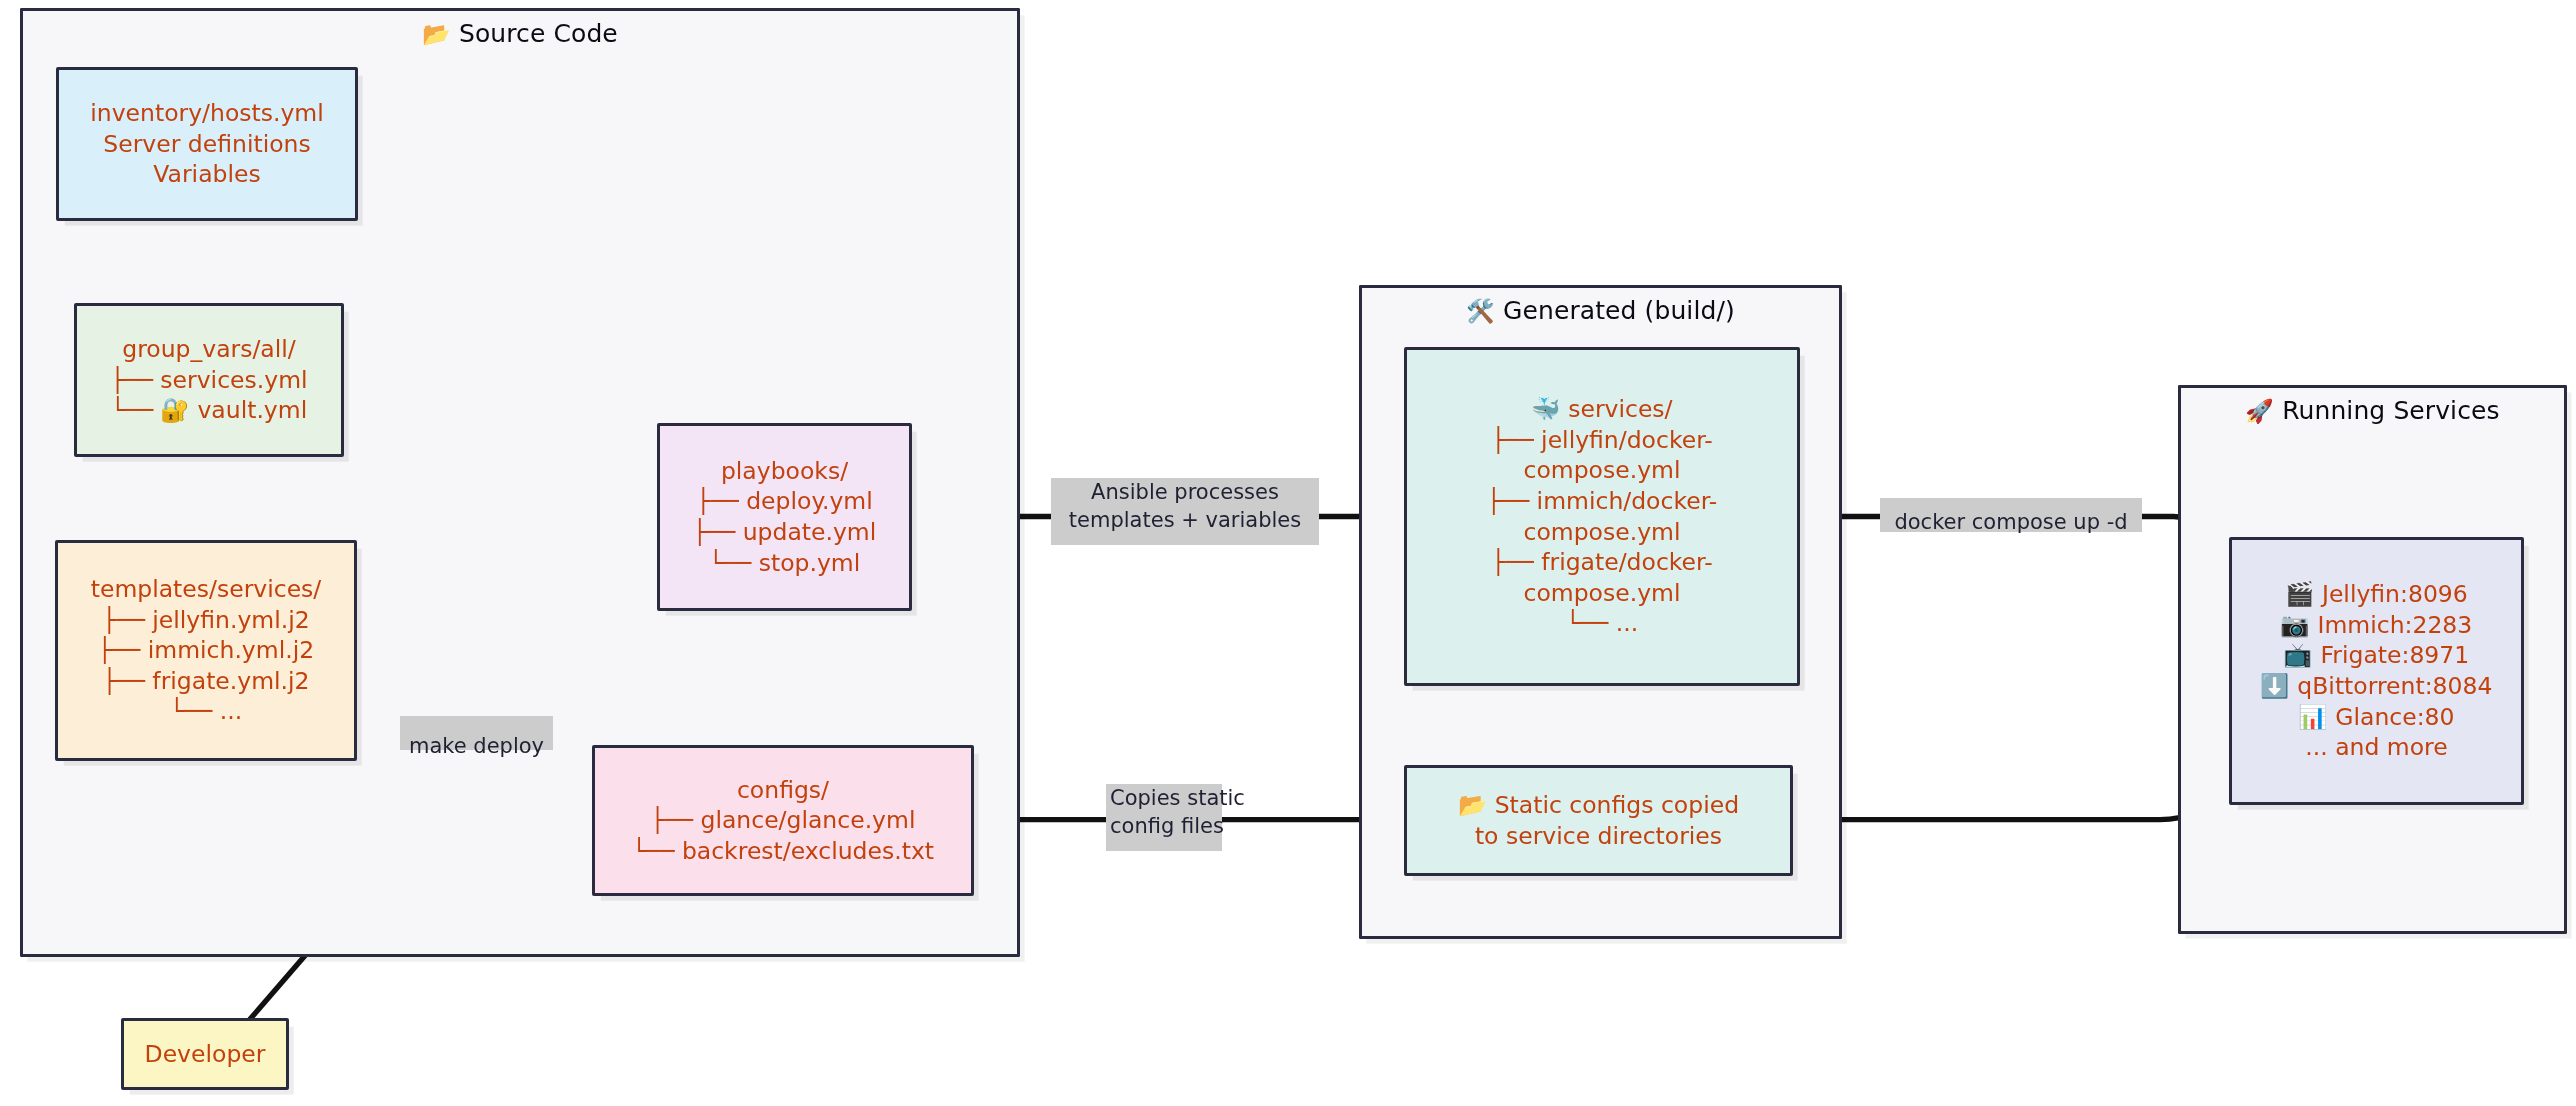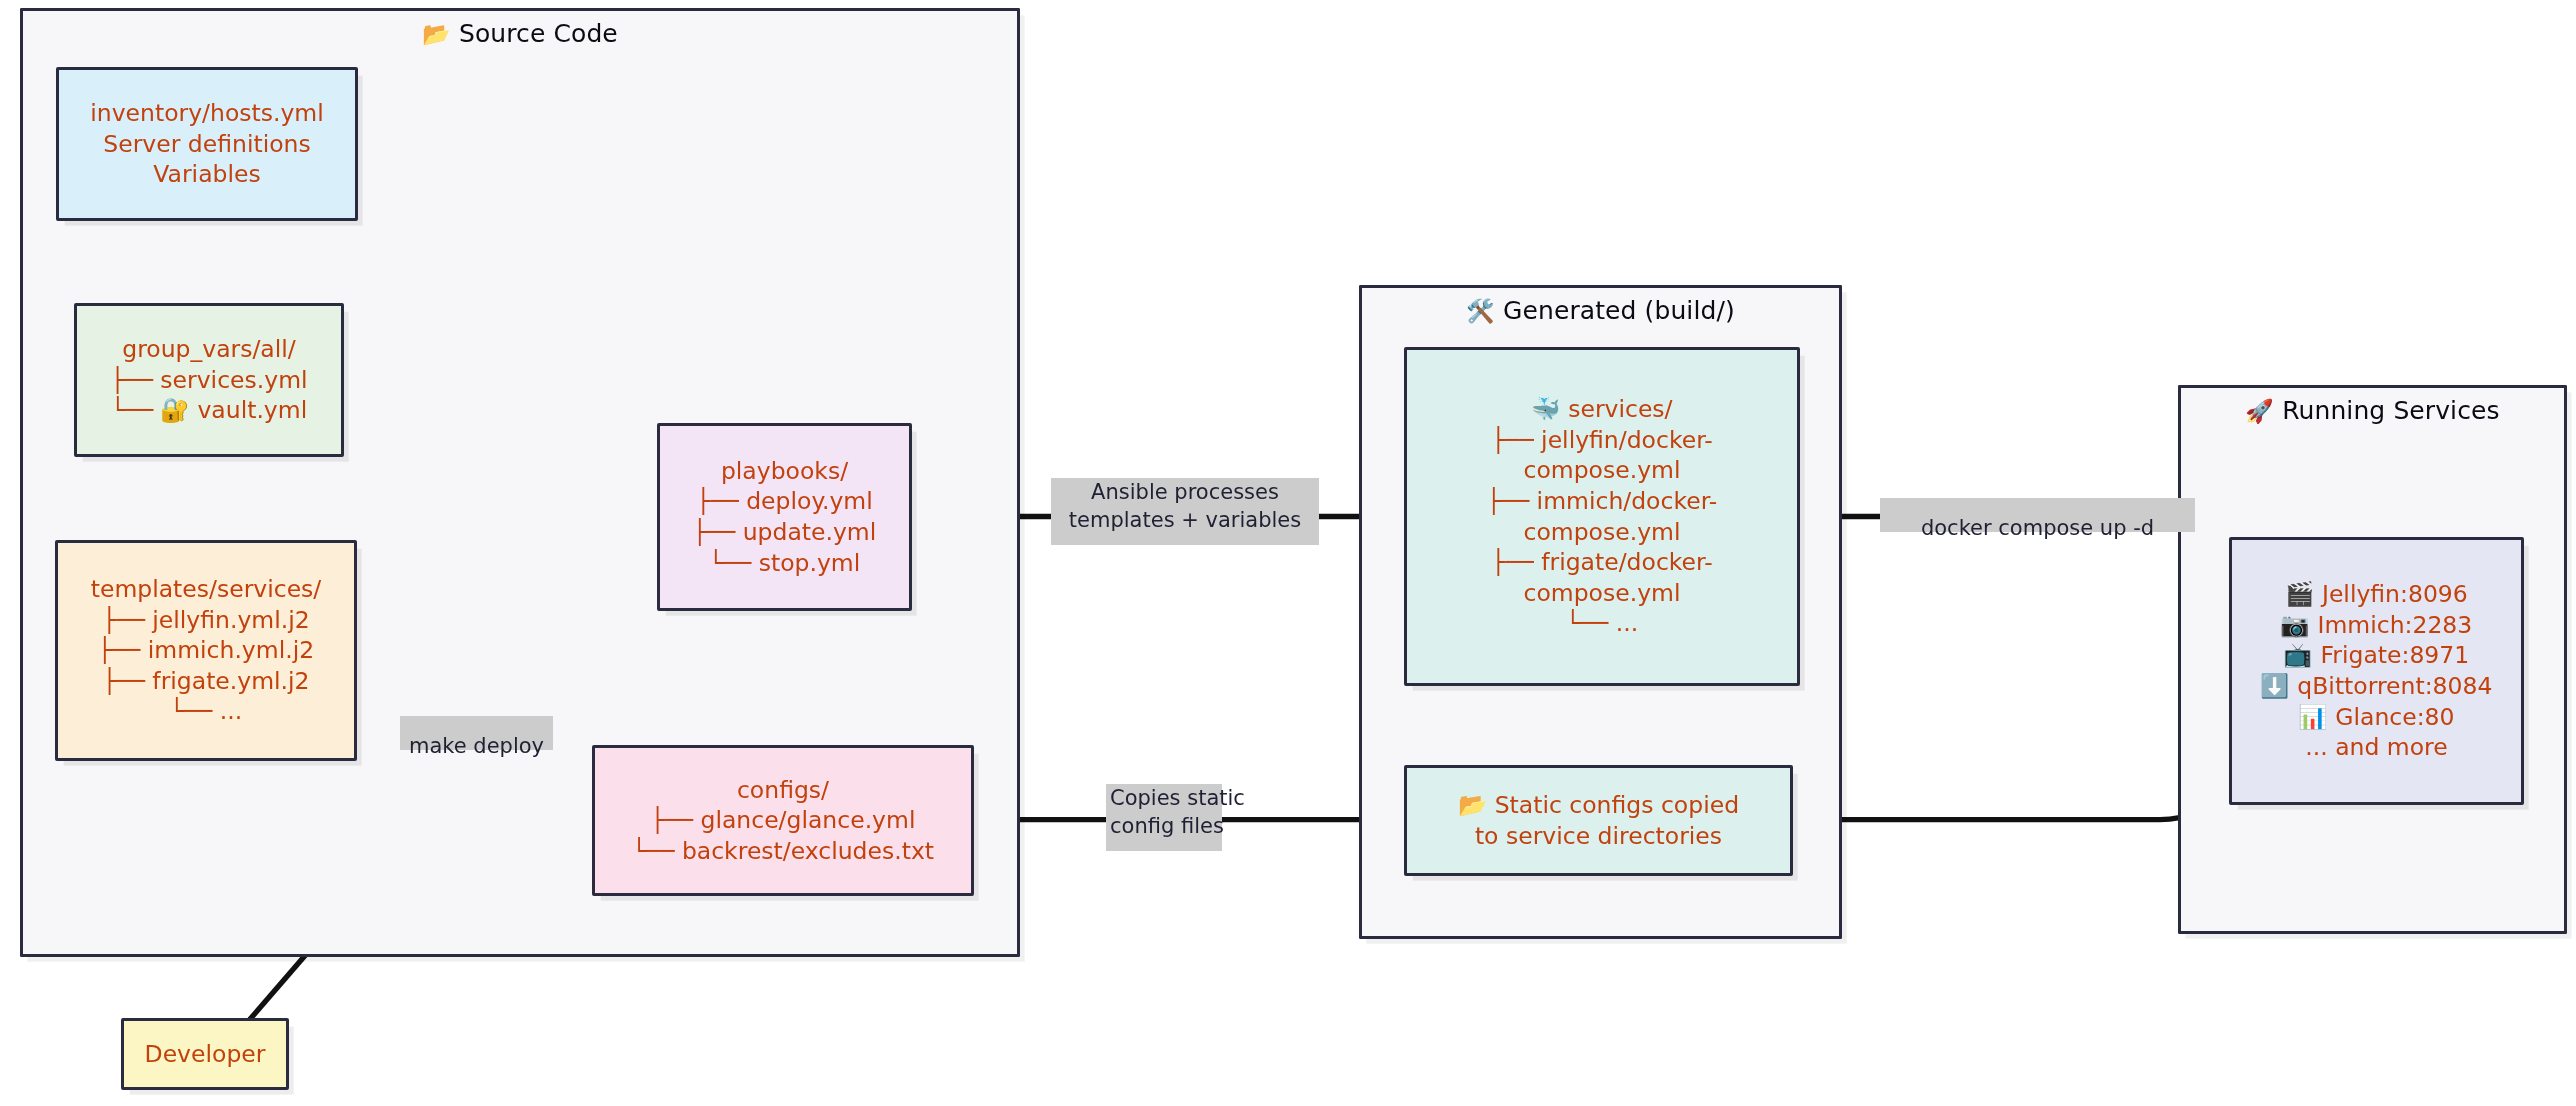--- a/index.html
+++ b/index.html
@@ -203,18 +203,18 @@
   <div class="node n-yellow" style="left:121px; top:1018px; width:168px; height:72px;">
     <span class="ln">Developer</span>
   </div>
 
   <div class="edge-label" style="left:1051px; top:478px; width:268px; height:67px;">Ansible processes
 templates + variables</div>
 
   <div class="edge-label" style="left:1106px; top:784px; width:116px; height:67px;">Copies static
 config files</div>
 
-  <div class="edge-label" style="left:1880px; top:498px; width:315px; height:34px; padding-top:17px;">docker compose up -d</div>
+  <div class="edge-label" style="left:1880px; top:498px; width:262px; height:34px; padding-top:11px;">docker compose up -d</div>
 
   <div class="edge-label" style="left:400px; top:716px; width:153px; height:34px; padding-top:17px;">make deploy</div>
 
 </div>
 
 
 </body></html>

